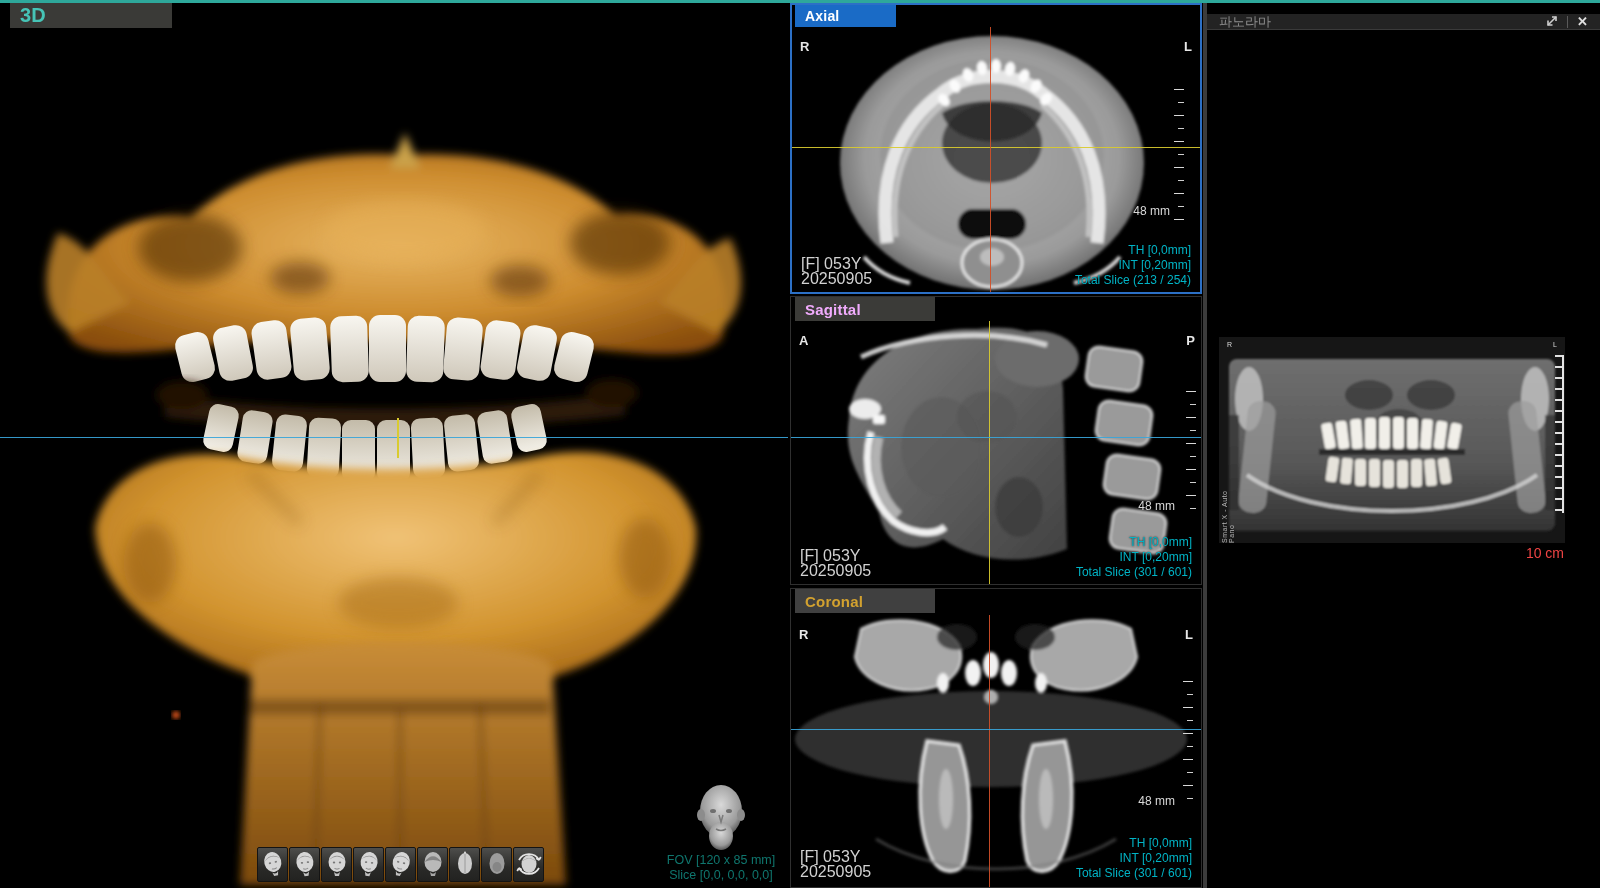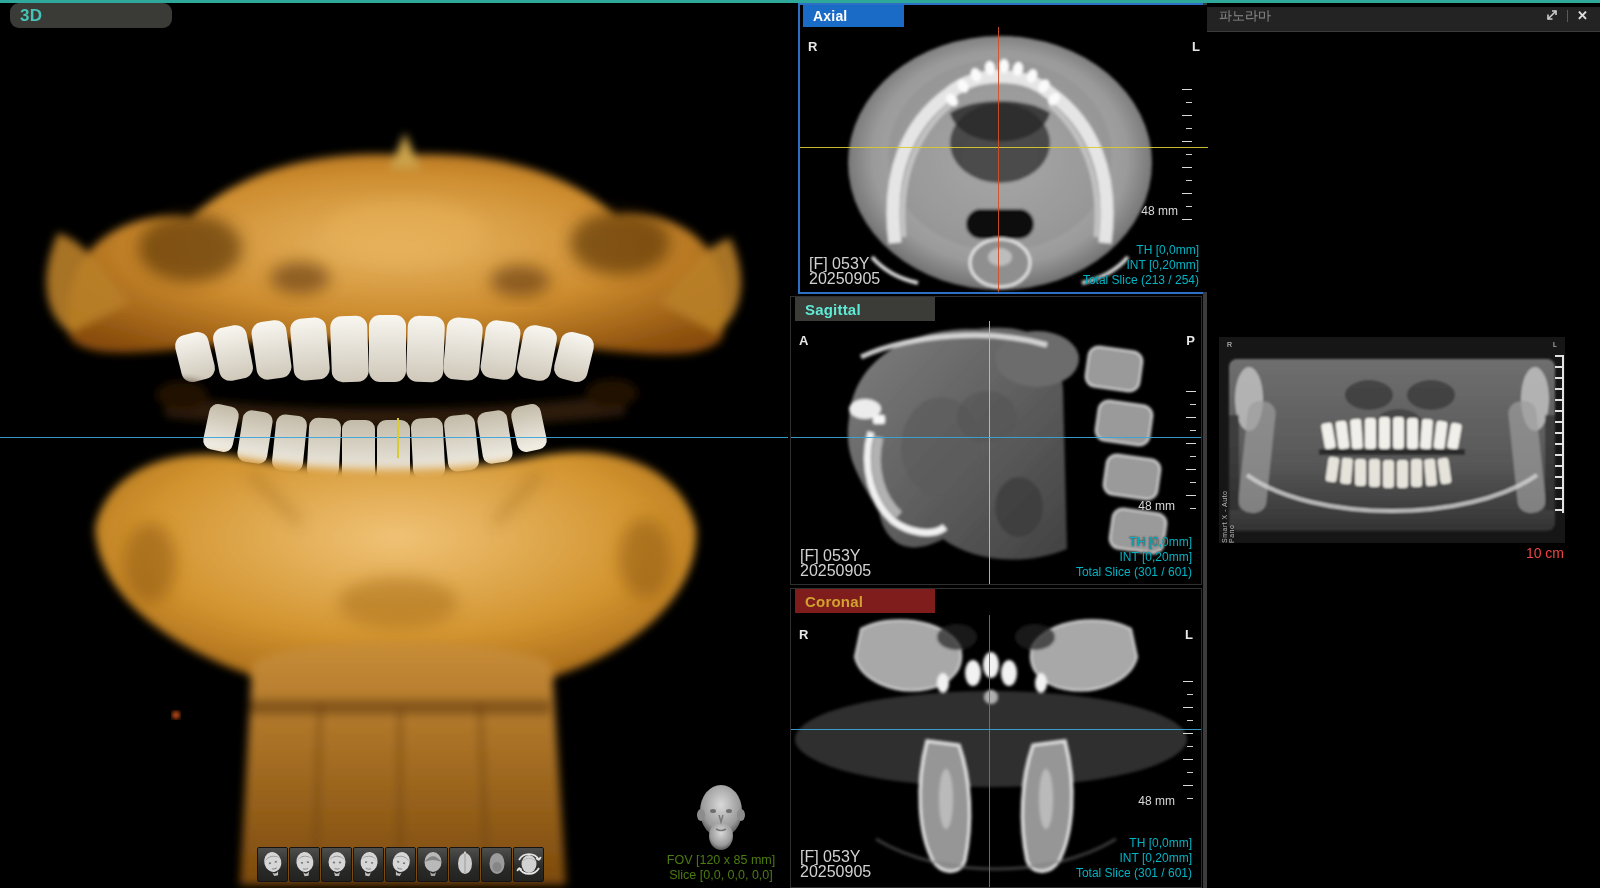--- a/index.html
+++ b/index.html
@@ -26,42 +26,42 @@
      background-position:right top,right top;}
   .ch-h{position:absolute;left:0;right:0;height:1px;z-index:5;opacity:.92;}
   .ch-v{position:absolute;width:1px;z-index:5;opacity:.92;}
   .c-yellow{background:#d9cb2f;}
   .c-orange{background:#d14f28;}
   .c-cyan{background:#3aa5d9;}
   .viewport-svg{position:absolute;inset:0;width:100%;height:100%;z-index:1;}
 
   
   .panel-3d{left:0;top:3px;width:788px;height:885px;}
-  .tab-3d{left:10px;top:0;width:162px;height:25px;background:#3a3a37;color:#46c4b6;font-size:17px;border-radius:9px;}
+  .tab-3d{left:10px;top:0;width:162px;height:25px;background:#3a3a37;color:#46c4b6;font-size:20px;}
   .toolbar-3d{position:absolute;left:257px;top:844px;display:flex;z-index:7;}
   .tool-btn{width:31px;height:35px;margin-right:1px;padding:0;border:1px solid #141414;border-radius:2px;
             background:linear-gradient(#4e4e4c,#2a2a28 60%,#222220);display:flex;align-items:center;
             justify-content:center;cursor:pointer;}
   .fov-block{position:absolute;right:2px;bottom:5px;width:130px;display:flex;flex-direction:column;
-             align-items:center;z-index:7;color:#4d7c0f;font-size:12.5px;line-height:15px;text-align:center;}
+             align-items:center;z-index:7;color:#0f766e;font-size:12.5px;line-height:15px;text-align:center;}
   .ch3d-tick{position:absolute;left:397px;top:415px;width:2px;height:40px;background:#d9cb2f;z-index:5;}
 
   
-  .panel-axial{left:790px;top:3px;width:412px;height:291px;border:2px solid #2c70c6;margin-left:8px;}
+  .panel-axial{left:790px;top:3px;width:412px;height:291px;border:2px solid #2c70c6;}
   .tab-axial{left:3px;top:0;width:101px;height:22px;background:#1a6bc6;color:#fff;font-size:14px;}
   .panel-sagittal{left:790px;top:296px;width:412px;height:289px;border:1px solid #2f2f2f;}
-  .tab-sagittal{left:4px;top:0;width:140px;height:24px;background:#3b3b38;color:#5eead4;font-size:15px;}
+  .tab-sagittal{left:4px;top:0;width:140px;height:24px;background:#3b3b38;color:#f0abfc;font-size:15px;}
   .panel-coronal{left:790px;top:588px;width:412px;height:300px;border:1px solid #2f2f2f;}
-  .tab-coronal{left:4px;top:0;width:140px;height:24px;background:#7f1d1d;color:#d2a12f;font-size:15px;}
+  .tab-coronal{left:4px;top:0;width:140px;height:24px;background:#404040;color:#d2a12f;font-size:15px;}
 
   
   .divider{position:absolute;left:1203px;top:3px;width:4px;height:885px;background:#3c3c3c;}
   .panel-pano{left:1207px;top:3px;width:393px;height:885px;}
-  .pano-header{position:absolute;left:0;top:4px;right:0;height:25px;background:#232323;
-               border-bottom:1px solid #3a3a3a;display:flex;align-items:flex-start;z-index:6;}
+  .pano-header{position:absolute;left:0;top:11px;right:0;height:16px;background:#232323;
+               border-bottom:1px solid #3a3a3a;display:flex;align-items:center;z-index:6;}
   .pano-title{margin-left:12px;color:#8f8f8f;font-size:13px;}
   .pano-icons{margin-left:auto;display:flex;align-items:center;margin-right:10px;gap:7px;}
   .pano-sep{width:1px;height:12px;background:#5a5a5a;}
   .icon-btn{background:none;border:none;padding:2px;cursor:pointer;display:flex;align-items:center;
             color:#e0e0e0;font-size:13px;font-weight:bold;line-height:1;}
   .pano-img{position:absolute;left:12px;top:334px;width:346px;height:206px;z-index:1;}
   .pano-marker{position:absolute;color:#ddd;font-size:7px;z-index:5;}
   .pano-watermark{position:absolute;left:2px;top:148px;writing-mode:vertical-rl;transform:rotate(180deg);
                   color:#d0d0d0;font-size:7px;letter-spacing:.5px;z-index:5;opacity:.85;}
   .pano-ruler{position:absolute;right:1px;top:18px;height:158px;width:9px;border-right:2px solid #e4e4e4;z-index:5;

